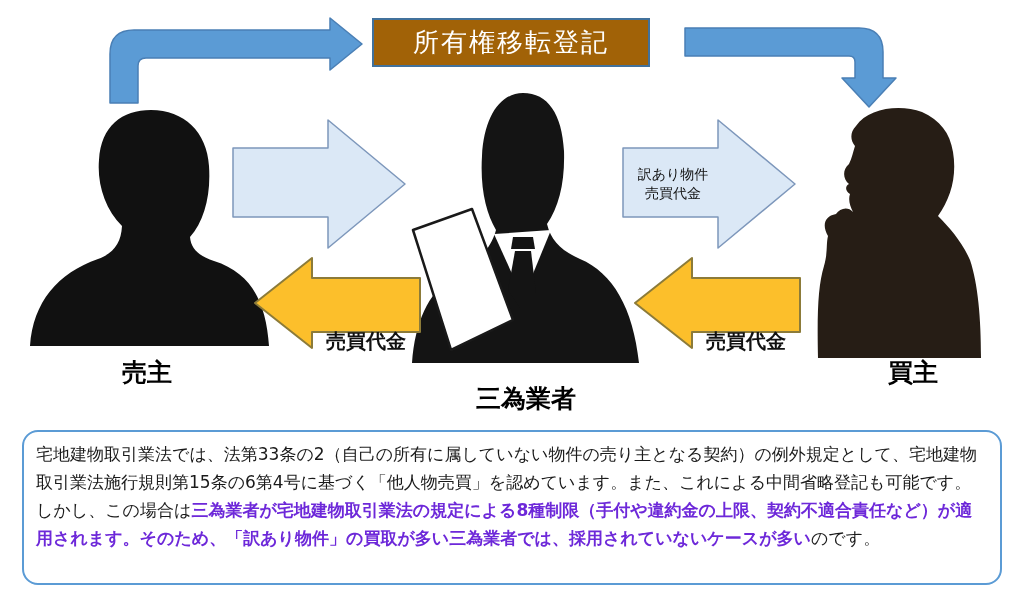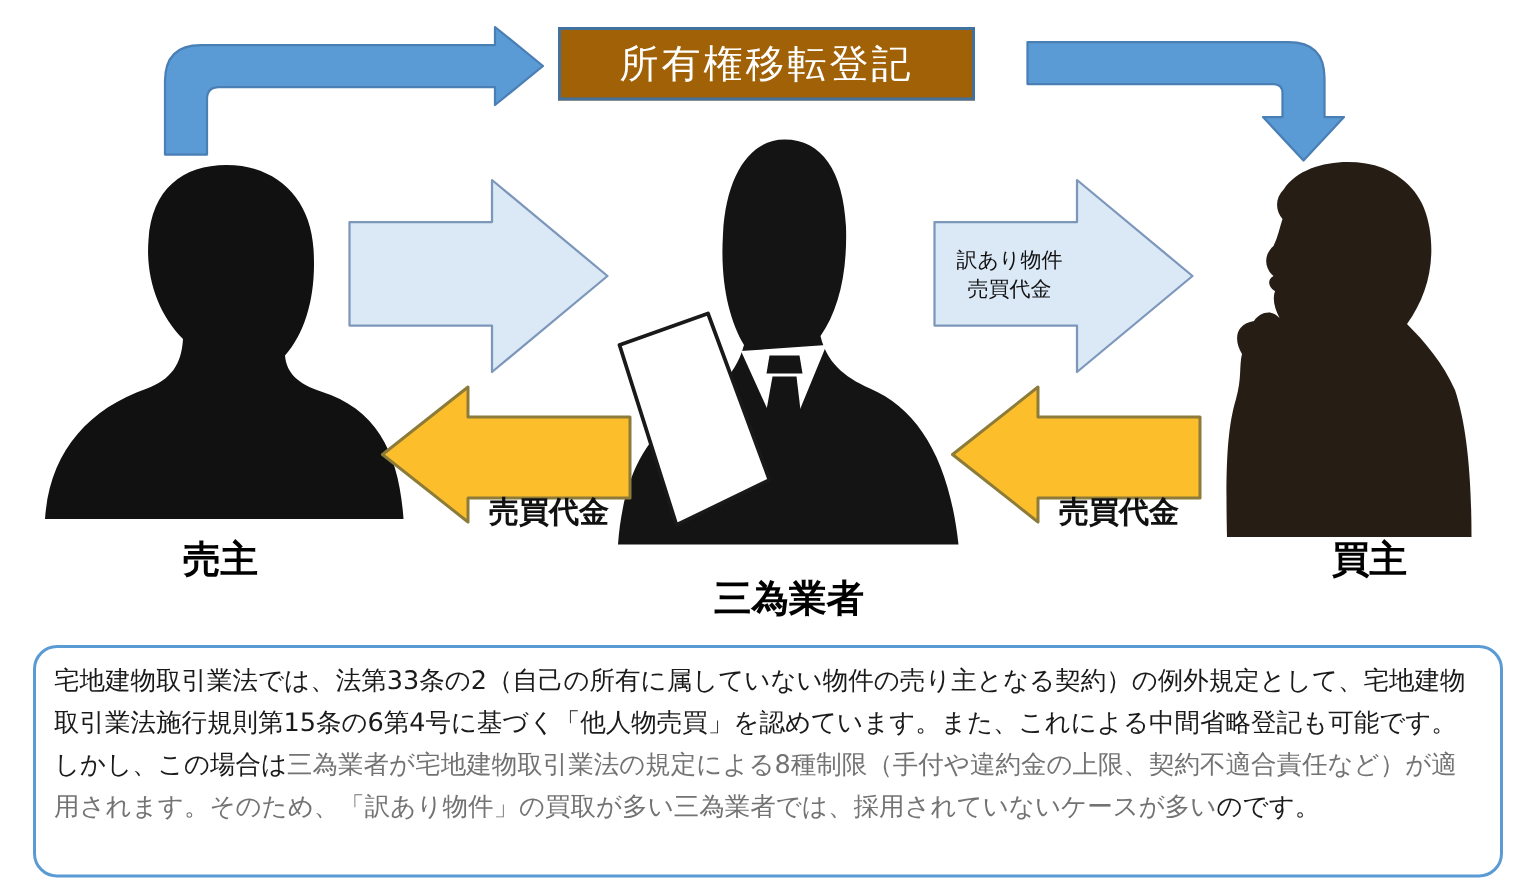--- a/index.html
+++ b/index.html
@@ -43,21 +43,21 @@
   .actor-label.buyer  { left:813px; top:356px; }
   .actor-label .subline { display:block; }
 
   .note-box {
     position:absolute; left:22px; top:430px; width:980px; height:155px;
     box-sizing:border-box; border:2px solid #5b9bd5; border-radius:16px;
     padding:8px 12px 6px 12px; background:#ffffff;
     font-size:17px; line-height:28px; text-align:left;
   }
   .note-black { color:#1a1a1a; }
-  .note-red   { color:#737373; }
+  .note-red   { color:#6d28d9;font-weight:bold; }
 </style>
 </head>
 <body>
 
 <div class="stage">
 
   <svg width="1024" height="430" viewBox="0 0 1024 430">
 
     <path d="M 110 103 L 110 54 Q 110 30 134 30 L 330 30 L 330 18 L 362 44 L 330 70 L 330 58 L 146 58 Q 138 58 138 66 L 138 103 Z" fill="#5b9bd5" stroke="#4a7fb5" stroke-width="1.5" stroke-linejoin="round"></path>
 

